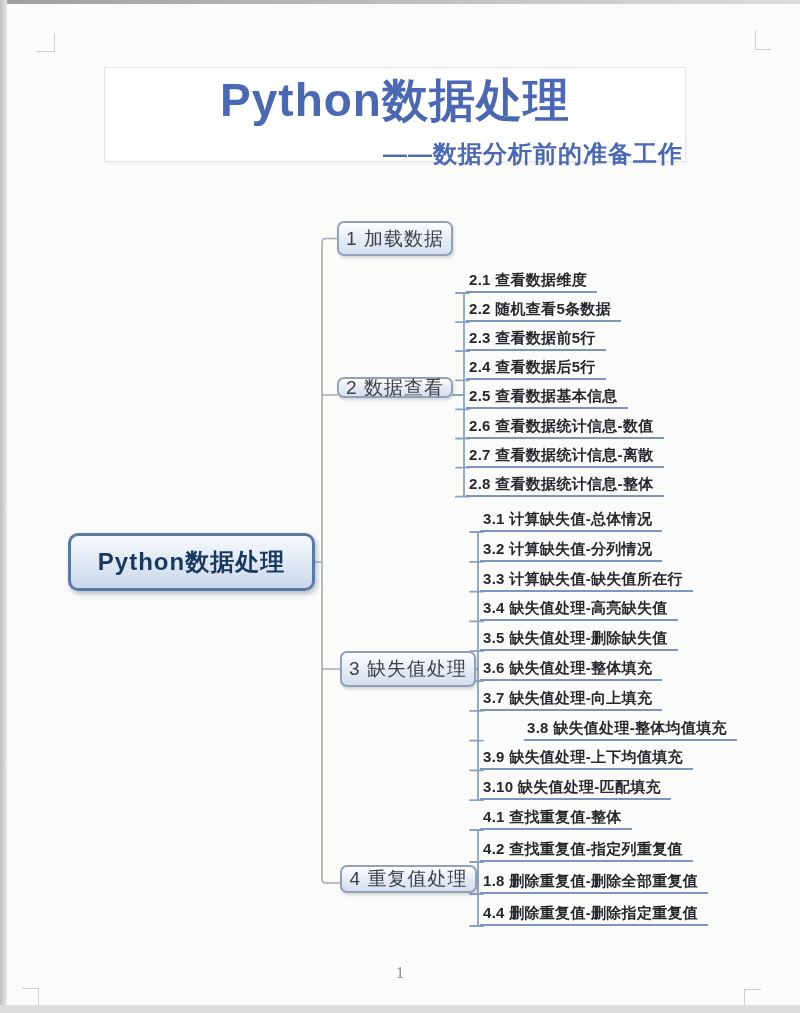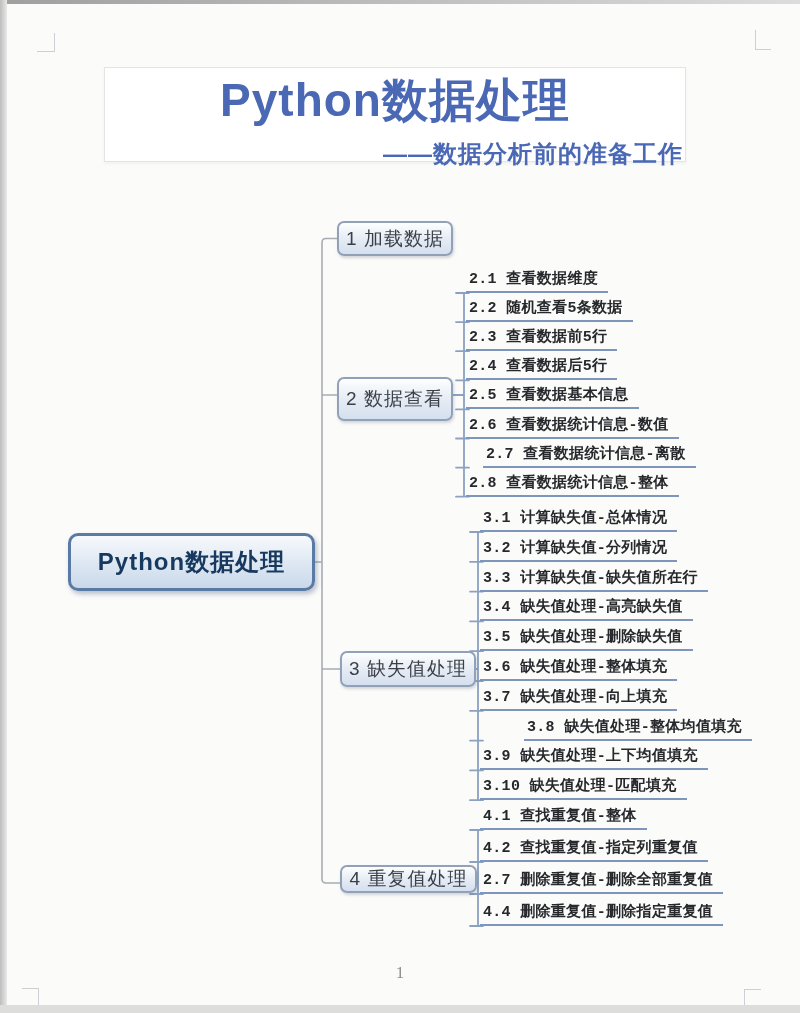--- a/index.html
+++ b/index.html
@@ -50,30 +50,30 @@
   
   .branch-node{
     position:absolute;box-sizing:border-box;
     background:linear-gradient(180deg,#fdfefe 0%,#e4ebf4 55%,#d5dfee 100%);
     border:2px solid #91a1b8;border-radius:7px;
     box-shadow:1px 2px 3px rgba(90,100,120,0.25);
     display:flex;align-items:center;justify-content:center;
     font-size:19px;color:#3b4048;letter-spacing:1px;white-space:nowrap;
   }
   .b1{left:337px;top:221px;width:116px;height:35px;}
-  .b2{left:337px;top:377px;width:116px;height:44px;}
+  .b2{left:337px;top:377px;width:116px;height:21px;}
   .b3{left:340px;top:651px;width:136px;height:36px;}
   .b4{left:340px;top:865px;width:137px;height:28px;}
 
   
   .child-item{
     position:absolute;height:25px;line-height:23px;box-sizing:border-box;
     border-bottom:2px solid #7e96bc;
     padding:0 10px 0 3px;
-    font-size:15px;font-weight:600;color:#26282c;white-space:nowrap;letter-spacing:0.3px;font-family:Liberation Mono, monospace;
+    font-size:15px;font-weight:600;color:#26282c;white-space:nowrap;letter-spacing:0.3px;
   }
 
   .page-number{
     position:absolute;left:380px;top:963px;width:40px;text-align:center;
     font-family:"Liberation Serif","DejaVu Serif",serif;
     font-size:17px;color:#8e8e8e;
   }
 </style>
 </head>
 <body>
@@ -108,33 +108,33 @@
   <div class="branch-node b3">3 缺失值处理</div>
   <div class="branch-node b4">4 重复值处理</div>
 
   <div id="children-layer">
       <div class="child-item" style="left: 466px; top: 268px;">2.1 查看数据维度</div>
       <div class="child-item" style="left: 466px; top: 297.1px;">2.2 随机查看5条数据</div>
       <div class="child-item" style="left: 466px; top: 326.2px;">2.3 查看数据前5行</div>
       <div class="child-item" style="left: 466px; top: 355.3px;">2.4 查看数据后5行</div>
       <div class="child-item" style="left: 466px; top: 384.4px;">2.5 查看数据基本信息</div>
       <div class="child-item" style="left: 466px; top: 413.5px;">2.6 查看数据统计信息-数值</div>
-      <div class="child-item" style="left: 466px; top: 442.6px; margin-left: 17px;">2.7 查看数据统计信息-离散</div>
+      <div class="child-item" style="left: 466px; top: 442.6px;">2.7 查看数据统计信息-离散</div>
       <div class="child-item" style="left: 466px; top: 471.7px;">2.8 查看数据统计信息-整体</div>
       <div class="child-item" style="left: 480px; top: 507px;">3.1 计算缺失值-总体情况</div>
       <div class="child-item" style="left: 480px; top: 536.8px;">3.2 计算缺失值-分列情况</div>
       <div class="child-item" style="left: 480px; top: 566.6px;">3.3 计算缺失值-缺失值所在行</div>
       <div class="child-item" style="left: 480px; top: 596.4px;">3.4 缺失值处理-高亮缺失值</div>
       <div class="child-item" style="left: 480px; top: 626.2px;">3.5 缺失值处理-删除缺失值</div>
       <div class="child-item" style="left: 480px; top: 656px;">3.6 缺失值处理-整体填充</div>
       <div class="child-item" style="left: 480px; top: 685.8px;">3.7 缺失值处理-向上填充</div>
       <div class="child-item" style="left: 480px; top: 715.6px; margin-left: 44px;">3.8 缺失值处理-整体均值填充</div>
       <div class="child-item" style="left: 480px; top: 745.4px;">3.9 缺失值处理-上下均值填充</div>
       <div class="child-item" style="left: 480px; top: 775.2px;">3.10 缺失值处理-匹配填充</div>
       <div class="child-item" style="left: 480px; top: 805px;">4.1 查找重复值-整体</div>
       <div class="child-item" style="left: 480px; top: 837px;">4.2 查找重复值-指定列重复值</div>
-      <div class="child-item" style="left: 480px; top: 869px;">2.7 删除重复值-删除全部重复值</div>
+      <div class="child-item" style="left: 480px; top: 869px;">1.8 删除重复值-删除全部重复值</div>
       <div class="child-item" style="left: 480px; top: 901px;">4.4 删除重复值-删除指定重复值</div>
     </div>
 
   <div class="page-number">1</div>
 
 </div>
 
 </body></html>

